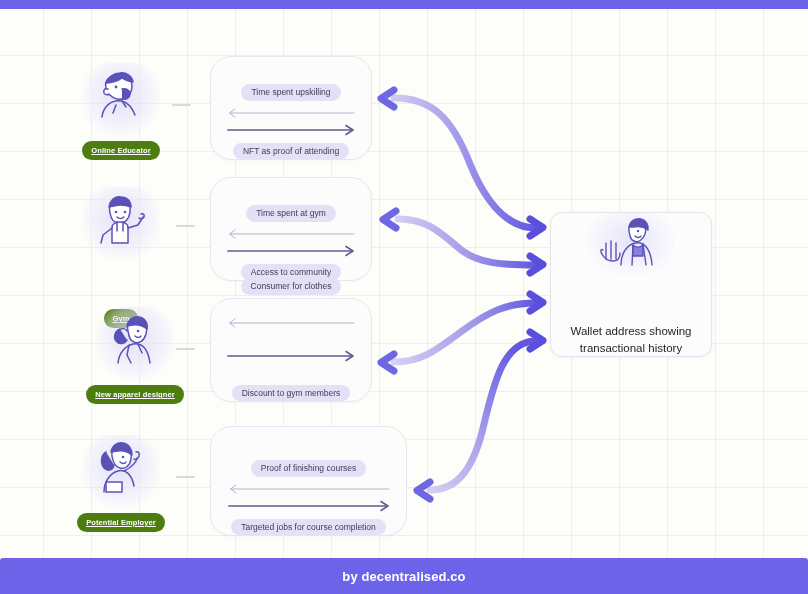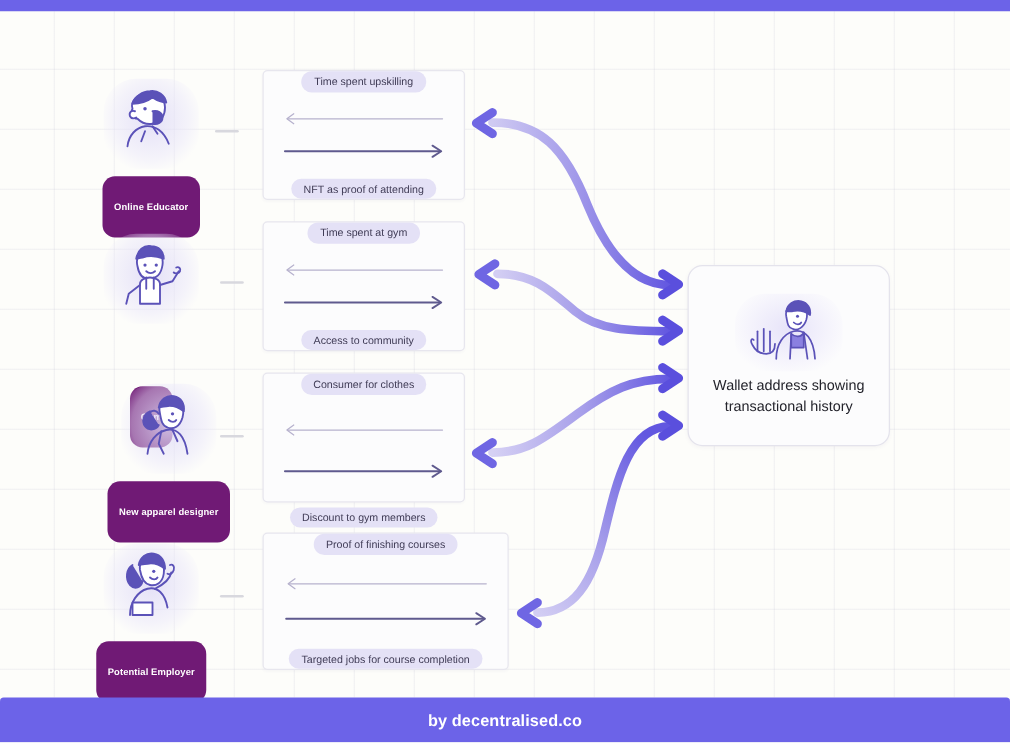--- a/index.html
+++ b/index.html
@@ -99,50 +99,51 @@
     left: 50%; top: 50%;
     width: 76px; height: 72px;
     transform: translate(-50%, -50%);
     border-radius: 26px;
     background: radial-gradient(ellipse at 50% 45%, rgba(224,220,247,0.85) 0%, rgba(233,230,250,0.45) 55%, rgba(253,253,250,0) 78%);
   }
   .avatar-svg { position: relative; z-index: 2; }
 
   .actor-badge {
     margin-top: 5px;
-    background: #701a75;
+    background: #4d7c0f;
     color: #ffffff;
     font-size: 7.5px;
     font-weight: bold;
-    padding: 20px 9px;
+    padding: 5px 9px;
     border-radius: 10px;
     white-space: nowrap;
     letter-spacing: 0.1px;
+    text-decoration: underline;
   }
 
   
   .dash {
     position: absolute;
     width: 19px;
     height: 1.5px;
     background: #d8d8de;
     border-radius: 1px;
   }
 
   
   .card {
     position: absolute;
     background: #fcfcfd;
     border: 1px solid #e7e6ee;
-    border-radius: 4px;
+    border-radius: 21px;
     box-shadow: 0 1px 2px rgba(90,85,140,0.035);
     display: flex;
     flex-direction: column;
     align-items: center;
-    justify-content: space-between;
+    justify-content: flex-end;
   }
 
   .pill {
     background: #e4e1f6;
     color: #3f3b55;
     font-size: 8.5px;
     padding: 4px 10px;
     border-radius: 9px;
     white-space: nowrap;
     line-height: 1;
@@ -162,21 +163,21 @@
     position: absolute;
     left: 550px; top: 212px;
     width: 162px; height: 145px;
     background: #fcfcfd;
     border: 1px solid #e4e3ec;
     border-radius: 12px;
     box-shadow: 0 1px 3px rgba(90,85,140,0.05);
     display: flex;
     flex-direction: column;
     align-items: center;
-    justify-content: center;
+    justify-content: space-between;
     z-index: 12;
   }
   .wallet-illu {
     position: relative;
     width: 90px; height: 62px;
     display: flex;
     align-items: center;
     justify-content: center;
     margin-bottom: 4px;
   }

